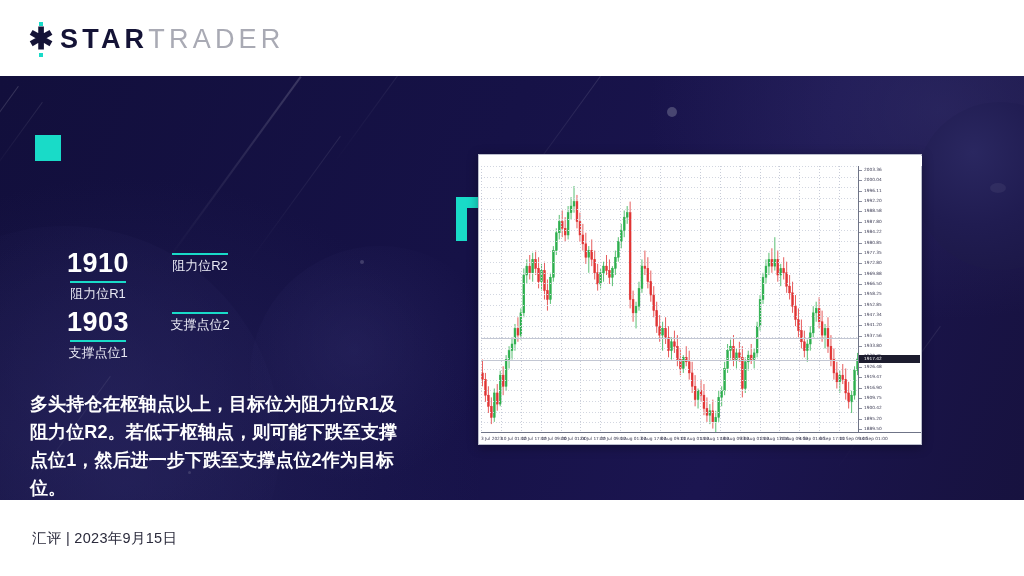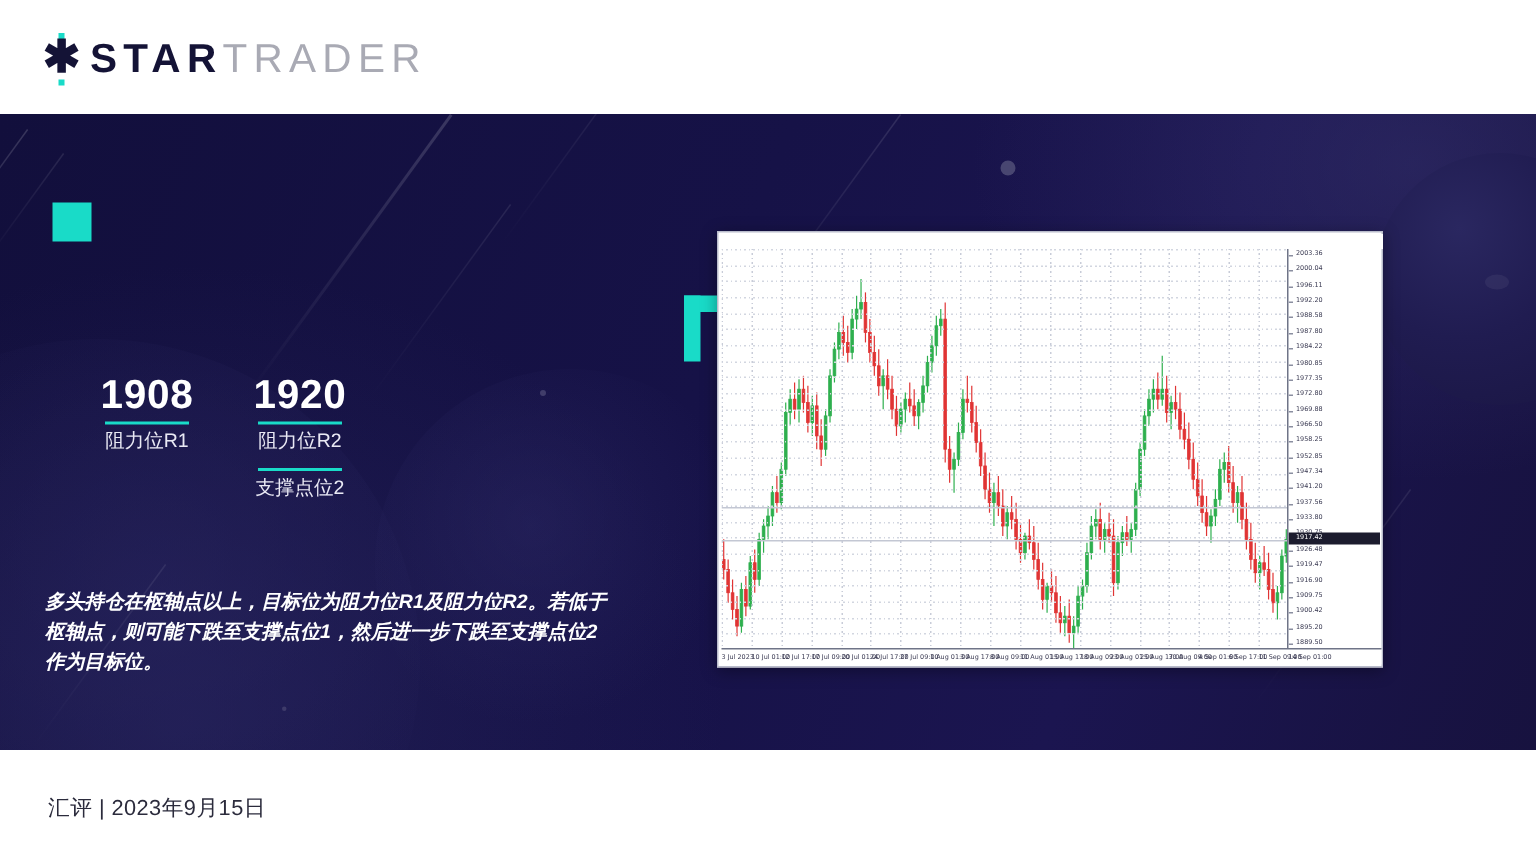--- a/index.html
+++ b/index.html
@@ -58,21 +58,21 @@
   .stat .lbl { color:#e9e9f4; font-size:13px; line-height:1.2; }
 
   #stat-pivot { left:35px;  top:114px; }
   #stat-r1    { left:38px;  top:173px; }
   #stat-r2    { left:140px; top:173px; }
   #stat-s1    { left:38px;  top:232px; }
   #stat-s2    { left:140px; top:232px; }
 
   #analysis { position:absolute; left:30px; top:315px; width:380px; }
   #analysis-title { color:#ff2d7e; font-size:13.5px; font-weight:700; margin-bottom:7px; letter-spacing:.3px; }
-  #analysis-body { color:#ffffff; font-size:13px; line-height:1.55; font-weight:700; letter-spacing:.1px;font-style:italic; }
+  #analysis-body { color:#ffffff; font-size:18px; line-height:1.55; font-weight:700; letter-spacing:.1px; }
 
   
   .bracket { position:absolute; }
   .bracket i { position:absolute; background:#19dbc8; display:block; }
   #br-tl { left:456px; top:121px; width:40px; height:44px; }
   #br-tl .v { left:0; top:0; width:11px; height:44px; }
   #br-tl .h { left:0; top:0; width:40px; height:11px; }
 
   
   #chart-panel {
@@ -153,28 +153,32 @@
   <div id="planet">
     <div class="crater" style="left:44%; top:48%; width:16px; height:10px;"></div>
 
   </div>
 
   <div id="symbol-row">
     <div id="symbol-chip"></div>
   </div>
 
   <div class="stat" id="stat-r1">
-    <div class="num">1908</div>
+    <div class="num">1910</div>
     <div class="bar"></div>
     <div class="lbl">阻力位R1</div>
   </div>
   <div class="stat" id="stat-r2">
-    <div class="num">1920</div>
     <div class="bar"></div>
     <div class="lbl">阻力位R2</div>
+  </div>
+  <div class="stat" id="stat-s1">
+    <div class="num">1903</div>
+    <div class="bar"></div>
+    <div class="lbl">支撑点位1</div>
   </div>
   <div class="stat" id="stat-s2">
     <div class="bar"></div>
     <div class="lbl">支撑点位2</div>
   </div>
 
   <div id="analysis">
     <div id="analysis-body">多头持仓在枢轴点以上，目标位为阻力位R1及阻力位R2。若低于枢轴点，则可能下跌至支撑点位1，然后进一步下跌至支撑点位2作为目标位。</div>
   </div>
 

